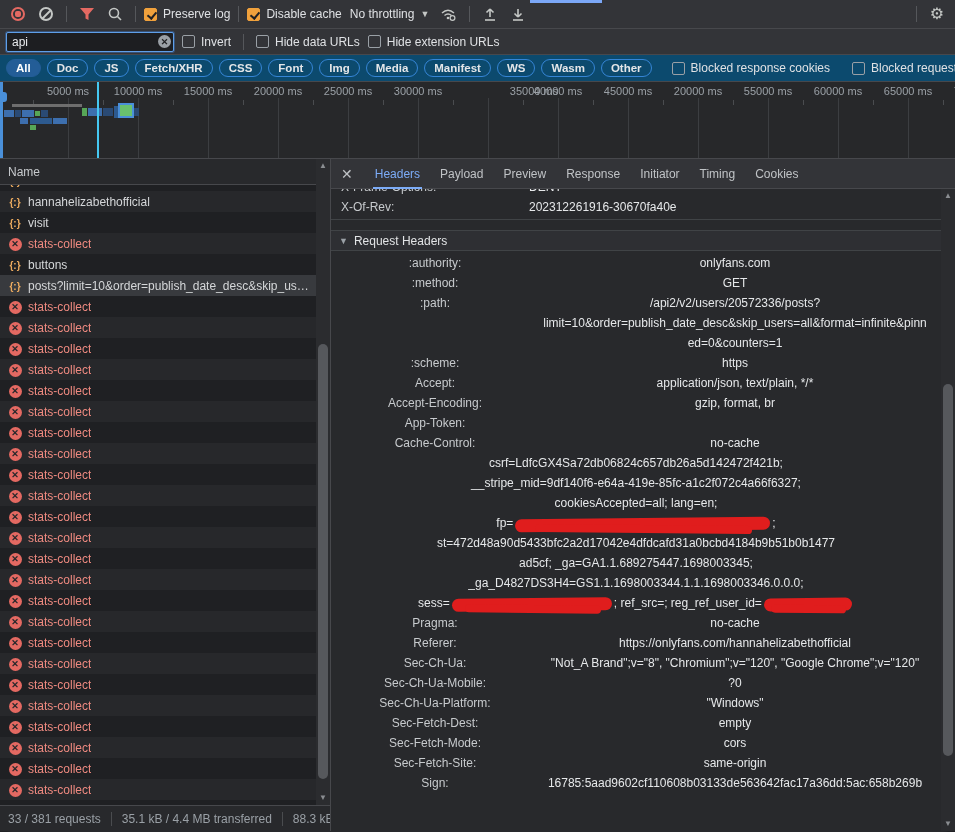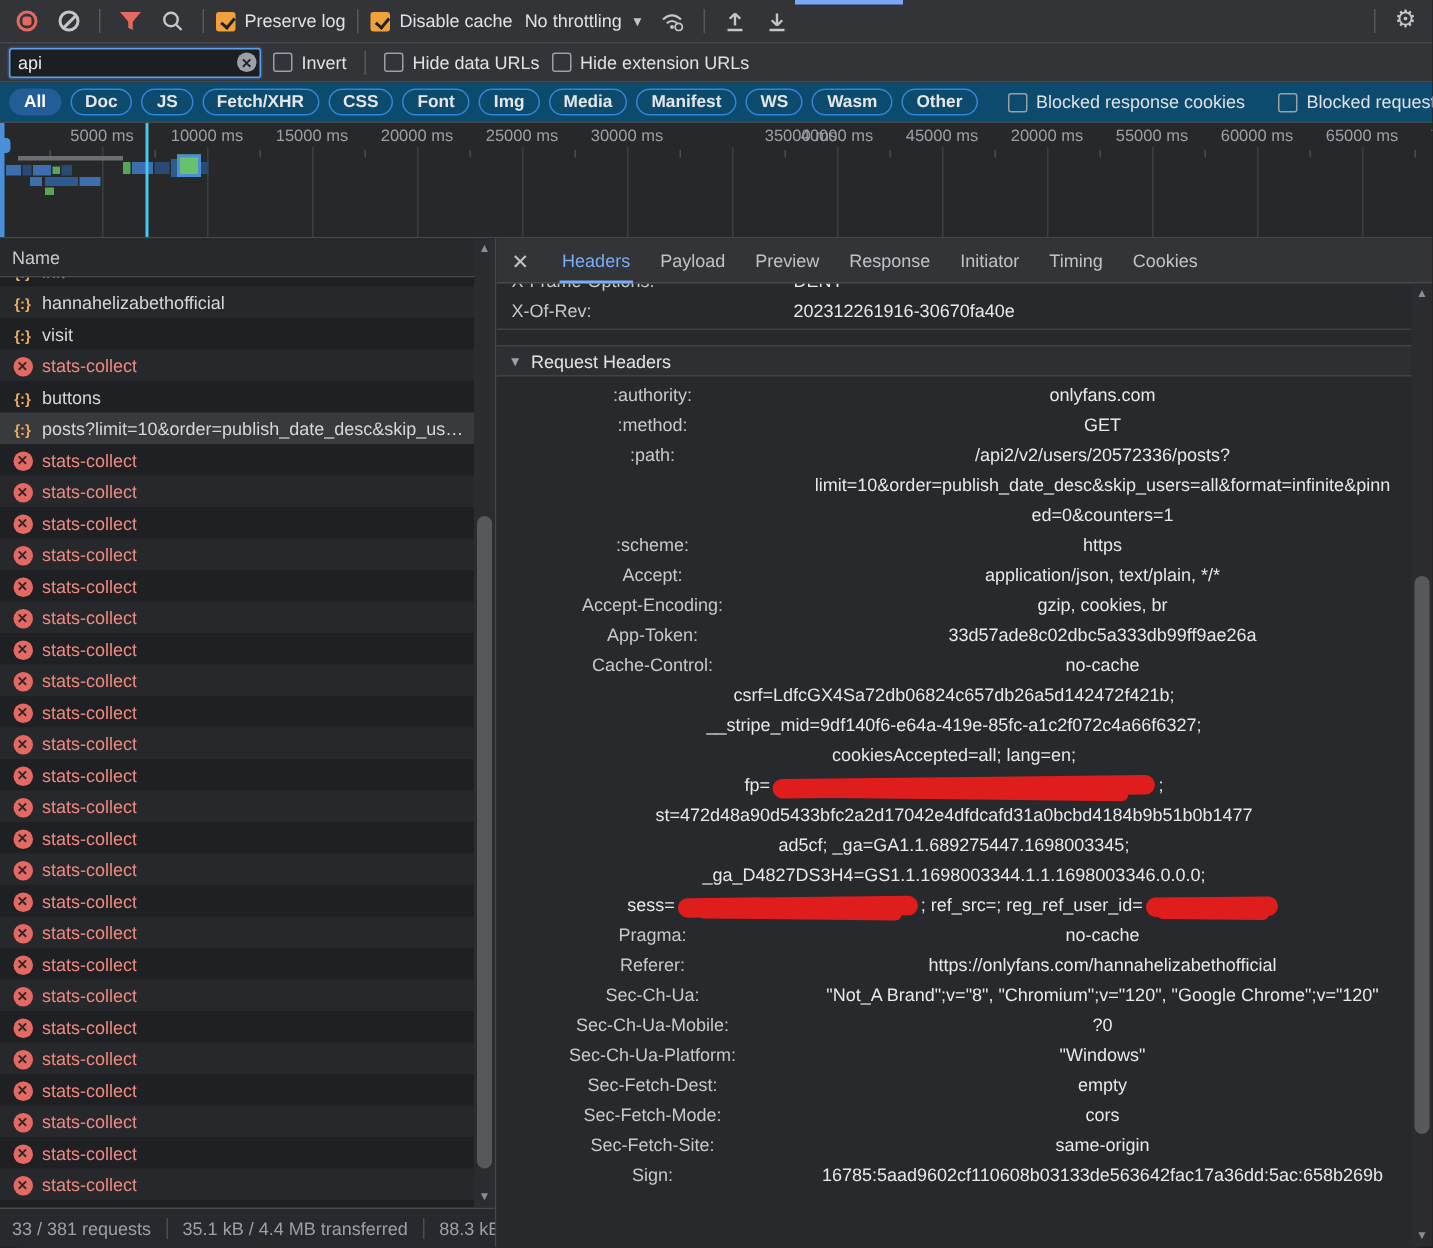--- a/index.html
+++ b/index.html
@@ -491,25 +491,24 @@
             <div class="hdr-row">
               <span class="hdr-key">:scheme:</span>
               <span class="hdr-val">https</span>
             </div>
             <div class="hdr-row">
               <span class="hdr-key">Accept:</span>
               <span class="hdr-val">application/json, text/plain, */*</span>
             </div>
             <div class="hdr-row">
               <span class="hdr-key">Accept-Encoding:</span>
-              <span class="hdr-val">gzip, cookies, br</span>
+              <span class="hdr-val">gzip, format, br</span>
             </div>
             <div class="hdr-row">
               <span class="hdr-key">App-Token:</span>
-              <span class="hdr-val">33d57ade8c02dbc5a333db99ff9ae26a</span>
             </div>
             <div class="hdr-row">
               <span class="hdr-key">Cache-Control:</span>
               <span class="hdr-val">no-cache</span>
             </div>
             <div class="hdr-row">
               <span class="hdr-val">
                 <div>csrf=LdfcGX4Sa72db06824c657db26a5d142472f421b;</div>
                 <div>__stripe_mid=9df140f6-e64a-419e-85fc-a1c2f072c4a66f6327;</div>
                 <div>cookiesAccepted=all; lang=en;</div>

